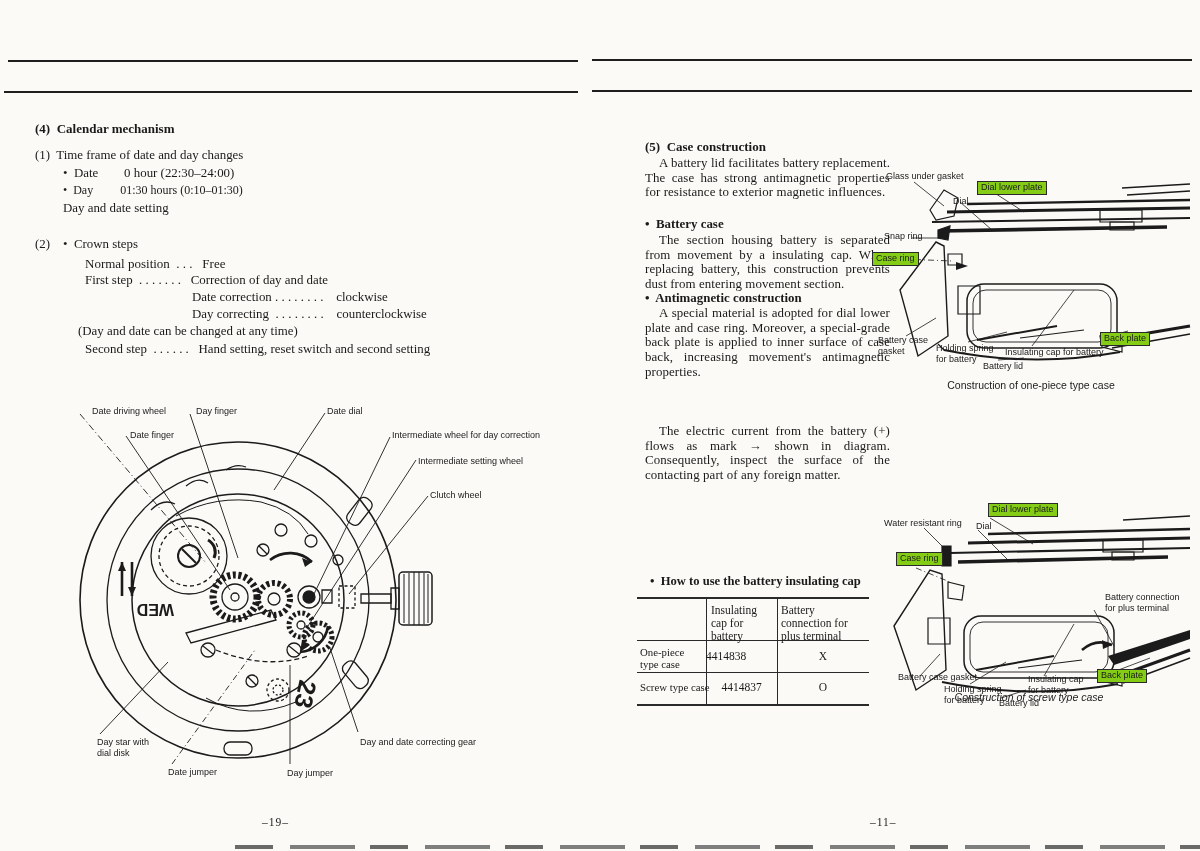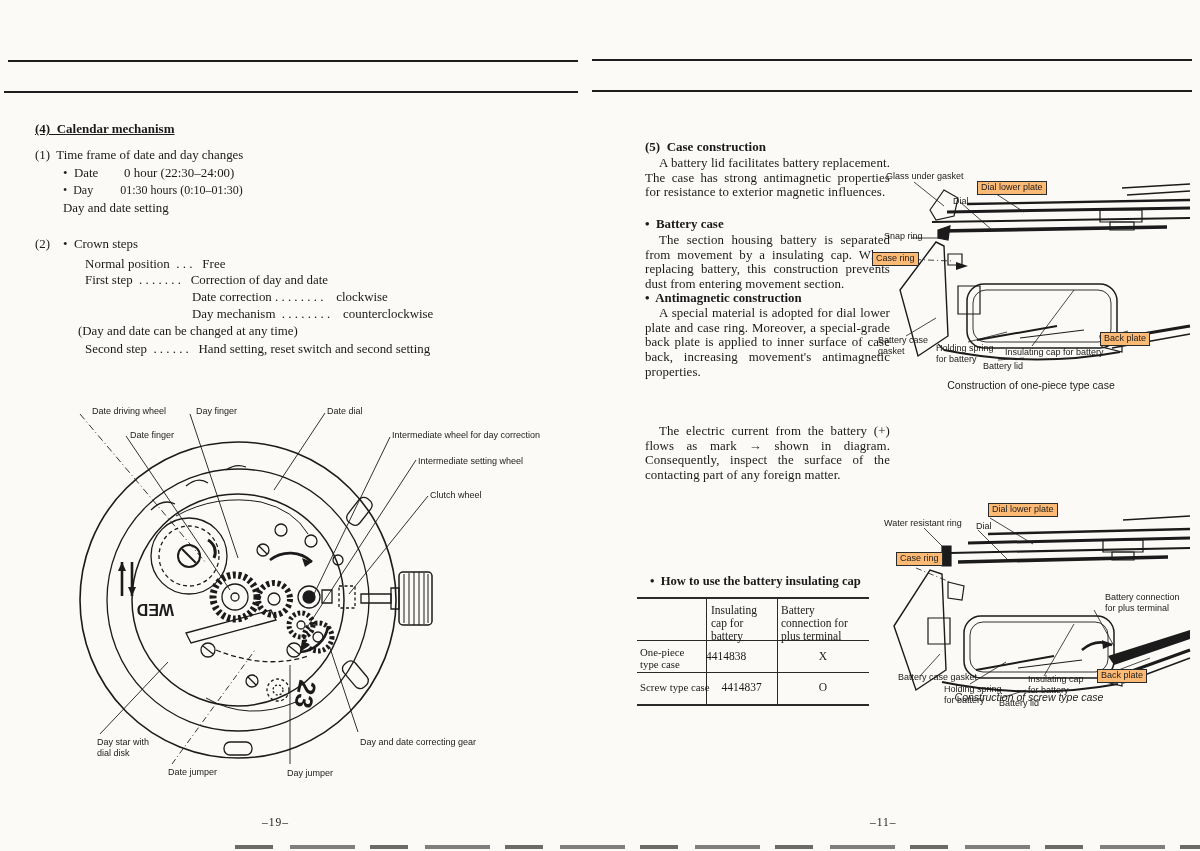--- a/index.html
+++ b/index.html
@@ -6,21 +6,21 @@
   #page{position:relative;width:1200px;height:851px;background:#fbfaf7;overflow:hidden;
         font-family:"Liberation Serif",serif;color:#1a1a1a;}
   .abs{position:absolute;}
   .b{font-weight:bold;}
   .pre{white-space:pre;}
   .rule{position:absolute;background:#1e1e1e;}
   .para{position:absolute;width:245px;font-size:12.9px;line-height:1.14;text-align:justify;
         text-indent:14px;letter-spacing:.1px;}
   .lbl{position:absolute;font-family:"Liberation Sans",sans-serif;font-size:9px;line-height:1.18;
        color:#1b1b1b;white-space:pre-line;}
-  .boxed{border:1px solid #2a2a2a;padding:0px 3px 1px 3px;background:#fdba74;}
+  .boxed{border:1px solid #2a2a2a;padding:0px 3px 1px 3px;background:#84cc16;}
   .caption{position:absolute;font-family:"Liberation Sans",sans-serif;font-size:10.5px;color:#1b1b1b;}
   .cell{position:absolute;font-size:11.5px;line-height:1.15;}
   .vline{position:absolute;width:1px;background:#2a2a2a;}
   .hline{position:absolute;height:1px;background:#2a2a2a;}
   .pagenum{position:absolute;font-size:11.5px;letter-spacing:1px;}
   svg{position:absolute;overflow:visible;}
   svg *{vector-effect:non-scaling-stroke;}
   .smudge{position:absolute;left:235px;top:845px;width:965px;height:4px;opacity:.75;
     background:repeating-linear-gradient(90deg,#3a3a3a 0 38px,transparent 38px 55px,#555 55px 120px,transparent 120px 135px);}
 </style>
@@ -28,30 +28,30 @@
 <body>
 
 <div id="page">
 
   <div class="rule" style="left:8px;top:60px;width:570px;height:2px;"></div>
   <div class="rule" style="left:4px;top:91px;width:574px;height:2px;"></div>
   <div class="rule" style="left:592px;top:59px;width:600px;height:2px;"></div>
   <div class="rule" style="left:592px;top:90px;width:600px;height:2px;"></div>
 
   <div>
-    <div class="abs b" style="left:35px;top:121px;font-size:13px;white-space:pre;text-decoration:underline;">(4)  Calendar mechanism</div>
+    <div class="abs b" style="left:35px;top:121px;font-size:13px;white-space:pre;">(4)  Calendar mechanism</div>
     <div class="abs pre" style="left:35px;top:148px;font-size:12.9px;">(1)  Time frame of date and day changes</div>
     <div class="abs pre" style="left:63px;top:166px;font-size:12.9px;">•  Date        0 hour (22:30–24:00)</div>
     <div class="abs pre" style="left:63px;top:183px;font-size:12px;">•  Day         01:30 hours (0:10–01:30)</div>
     <div class="abs pre" style="left:63px;top:201px;font-size:12.9px;">Day and date setting</div>
     <div class="abs pre" style="left:35px;top:237px;font-size:12.9px;">(2)    •  Crown steps</div>
     <div class="abs pre" style="left:85px;top:256px;font-size:13px;">Normal position  . . .   Free</div>
     <div class="abs pre" style="left:85px;top:273px;font-size:12.9px;">First step  . . . . . . .   Correction of day and date</div>
     <div class="abs pre" style="left:192px;top:290px;font-size:12.9px;">Date correction . . . . . . . .    clockwise</div>
-    <div class="abs pre" style="left:192px;top:307px;font-size:12.9px;">Day mechanism  . . . . . . . .    counterclockwise</div>
+    <div class="abs pre" style="left:192px;top:307px;font-size:12.9px;">Day correcting  . . . . . . . .    counterclockwise</div>
     <div class="abs pre" style="left:78px;top:324px;font-size:12.9px;">(Day and date can be changed at any time)</div>
     <div class="abs pre" style="left:85px;top:342px;font-size:12.9px;">Second step  . . . . . .   Hand setting, reset switch and second setting</div>
 
     <svg style="left:56px;top:398px;" width="435" height="378" viewBox="0 0 435 378" fill="none" stroke="#1b1b1b" stroke-width="1.3">
 
       <g stroke-width="0.9">
         <path d="M24,16 L150,165" stroke-dasharray="7 3 1 3"></path>
         <path d="M70,38 L174,192"></path>
         <path d="M134,16 L182,160"></path>
         <path d="M269,15 L218,92"></path>

